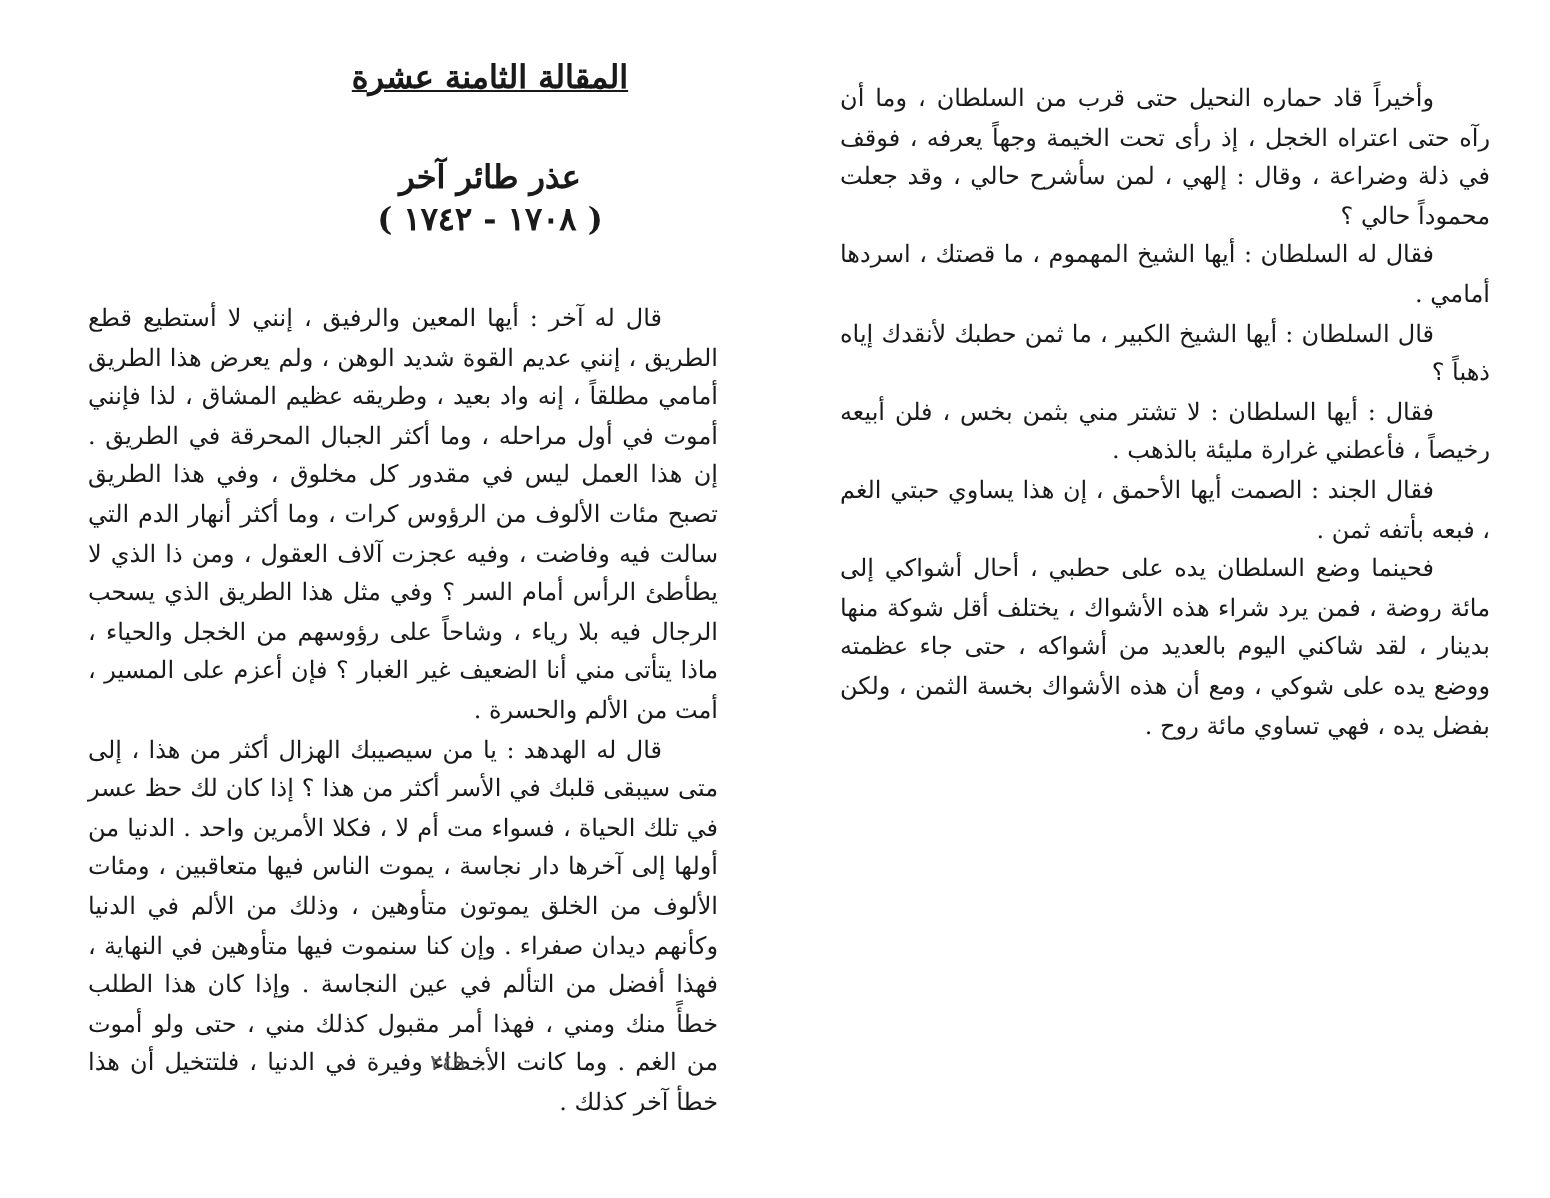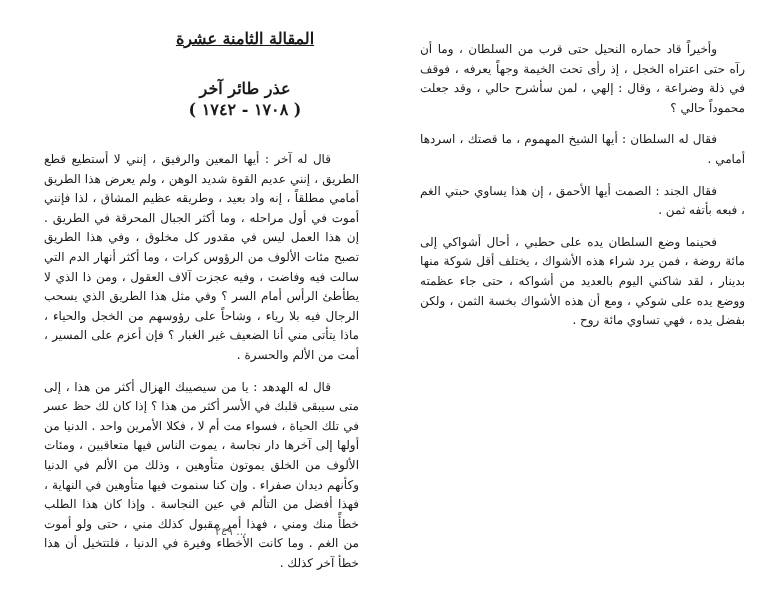--- a/index.html
+++ b/index.html
@@ -9,21 +9,21 @@
   .page-left { left:0; width:380px; }
   .page-right { left:395px; width:380px;text-decoration:underline; }
   .heading-block { position:absolute; left:120px; width:250px; text-align:center; }
   .h-title { position:absolute; top:29px; width:100%; font-size:16px; font-weight:bold;text-decoration:underline; }
   .h-sub { position:absolute; top:67px; width:100%; font-size:16px; font-weight:bold;margin-top:12px; }
   .h-dates { position:absolute; top:100px; width:100%; font-size:16px; font-weight:bold; letter-spacing:1px; direction:ltr; }
   .text-col { position:absolute; font-size:12px; line-height:19.6px; text-align:justify; }
   .left-col { left:44px; width:315px; top:150px; }
   .right-col { left:25px; width:325px; top:40px; }
   .para { margin:0; text-indent:28px; }
-  .para + .para { margin-top:12px; }
+  .para + .para { }
   .folio { position:absolute; font-size:11px; color:#555; direction:ltr; letter-spacing:1px; }
   .folio-left { left:215px; top:525px; }
 </style>
 </head>
 <body>
 
 <div class="page page-left">
   <div class="heading-block">
     <div class="h-title">المقالة الثامنة عشرة</div>
     <div class="h-sub">عذر طائر آخر</div>
@@ -33,17 +33,19 @@
     <p class="para">قال له آخر : أيها المعين والرفيق ، إنني لا أستطيع قطع الطريق ، إنني عديم القوة شديد الوهن ، ولم يعرض هذا الطريق أمامي مطلقاً ، إنه واد بعيد ، وطريقه عظيم المشاق ، لذا فإنني أموت في أول مراحله ، وما أكثر الجبال المحرقة في الطريق . إن هذا العمل ليس في مقدور كل مخلوق ، وفي هذا الطريق تصبح مئات الألوف من الرؤوس كرات ، وما أكثر أنهار الدم التي سالت فيه وفاضت ، وفيه عجزت آلاف العقول ، ومن ذا الذي لا يطأطئ الرأس أمام السر ؟ وفي مثل هذا الطريق الذي يسحب الرجال فيه بلا رياء ، وشاحاً على رؤوسهم من الخجل والحياء ، ماذا يتأتى مني أنا الضعيف غير الغبار ؟ فإن أعزم على المسير ، أمت من الألم والحسرة .</p>
     <p class="para">قال له الهدهد : يا من سيصيبك الهزال أكثر من هذا ، إلى متى سيبقى قلبك في الأسر أكثر من هذا ؟ إذا كان لك حظ عسر في تلك الحياة ، فسواء مت أم لا ، فكلا الأمرين واحد . الدنيا من أولها إلى آخرها دار نجاسة ، يموت الناس فيها متعاقبين ، ومئات الألوف من الخلق يموتون متأوهين ، وذلك من الألم في الدنيا وكأنهم ديدان صفراء . وإن كنا سنموت فيها متأوهين في النهاية ، فهذا أفضل من التألم في عين النجاسة . وإذا كان هذا الطلب خطأً منك ومني ، فهذا أمر مقبول كذلك مني ، حتى ولو أموت من الغم . وما كانت الأخطاء وفيرة في الدنيا ، فلتتخيل أن هذا خطأ آخر كذلك .</p>
   </div>
   <div class="folio folio-left">٢٤٩ ...</div>
 </div>
 
 <div class="page page-right">
   <div class="text-col right-col">
     <p class="para">وأخيراً قاد حماره النحيل حتى قرب من السلطان ، وما أن رآه حتى اعتراه الخجل ، إذ رأى تحت الخيمة وجهاً يعرفه ، فوقف في ذلة وضراعة ، وقال : إلهي ، لمن سأشرح حالي ، وقد جعلت محموداً حالي ؟</p>
     <p class="para">فقال له السلطان : أيها الشيخ المهموم ، ما قصتك ، اسردها أمامي .</p>
+    <p class="para">قال السلطان : أيها الشيخ الكبير ، ما ثمن حطبك لأنقدك إياه ذهباً ؟</p>
+    <p class="para">فقال : أيها السلطان : لا تشتر مني بثمن بخس ، فلن أبيعه رخيصاً ، فأعطني غرارة مليئة بالذهب .</p>
     <p class="para">فقال الجند : الصمت أيها الأحمق ، إن هذا يساوي حبتي الغم ، فبعه بأتفه ثمن .</p>
     <p class="para">فحينما وضع السلطان يده على حطبي ، أحال أشواكي إلى مائة روضة ، فمن يرد شراء هذه الأشواك ، يختلف أقل شوكة منها بدينار ، لقد شاكني اليوم بالعديد من أشواكه ، حتى جاء عظمته ووضع يده على شوكي ، ومع أن هذه الأشواك بخسة الثمن ، ولكن بفضل يده ، فهي تساوي مائة روح .</p>
   </div>
 
 </div>
 
 </body></html>

